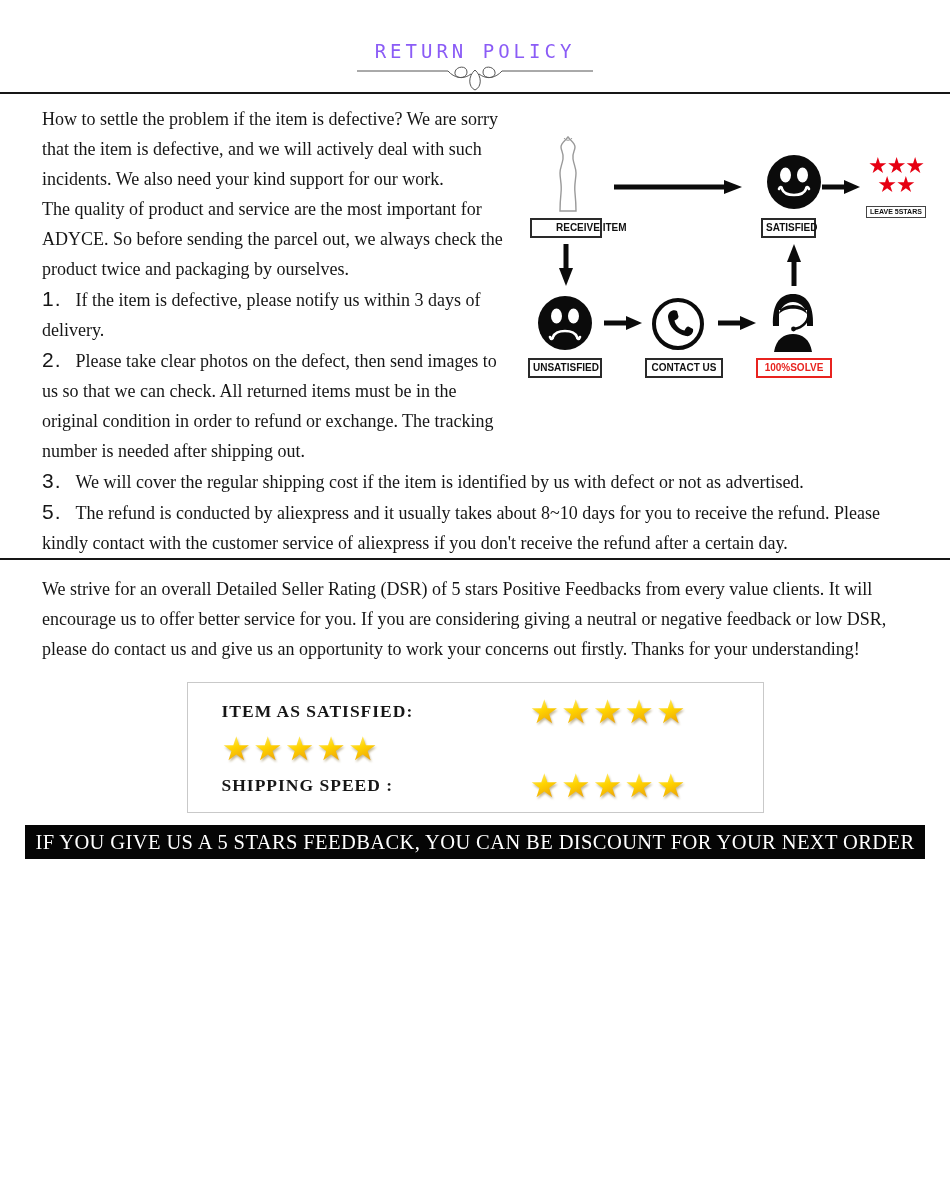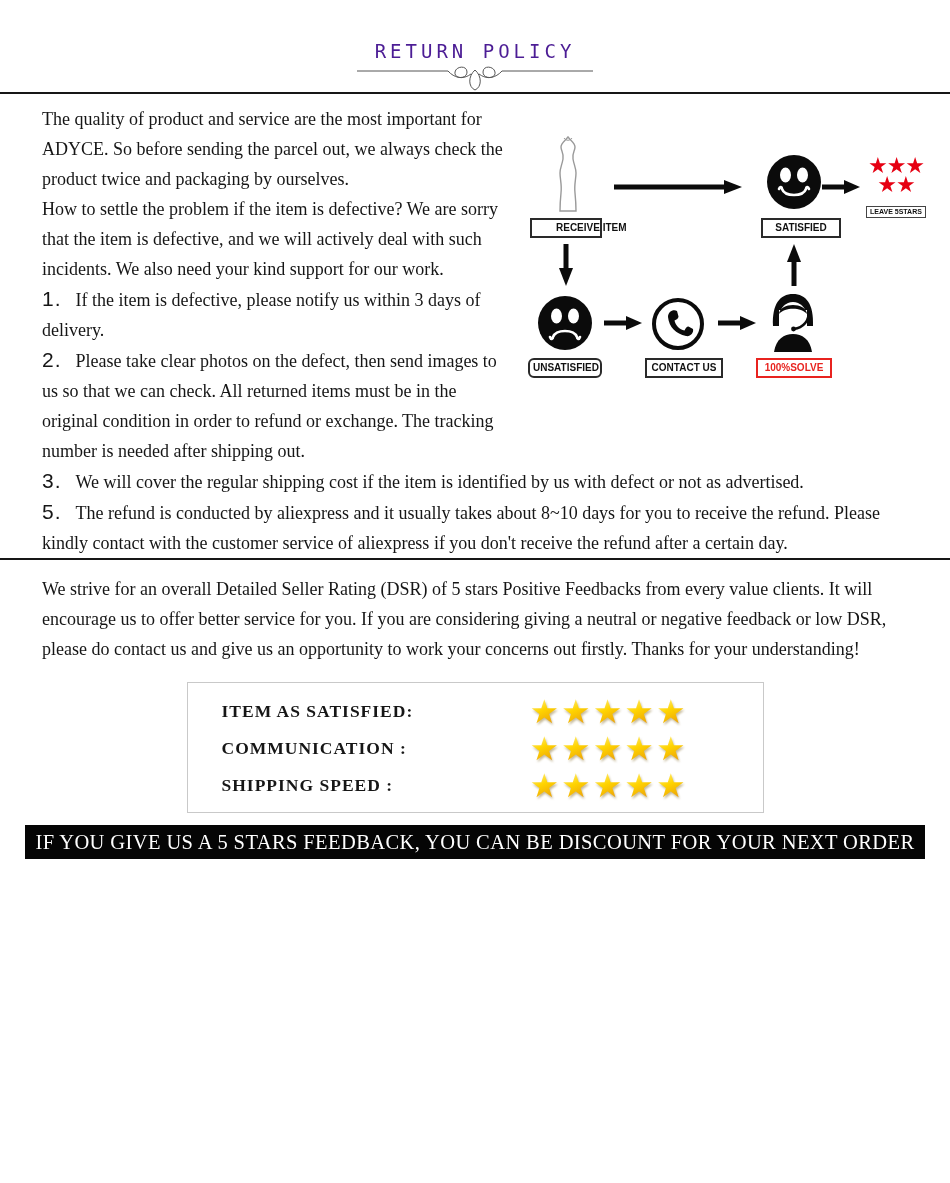--- a/index.html
+++ b/index.html
@@ -2,21 +2,21 @@
 <html><head>
 <meta charset="utf-8">
 <style>
   html,body{margin:0;padding:0;background:#fff;}
   .page{position:relative;width:950px;height:1183px;background:#fff;overflow:hidden;
         font-family:"Liberation Serif",serif;color:#161616;}
 
   
   .sec-header{text-align:center;}
   .sec-title{display:inline-block;font-family:"DejaVu Sans Mono",monospace;
-             font-size:19px;letter-spacing:4px;color:#4c1d95;}
+             font-size:19px;letter-spacing:4px;color:#8b5cf6;}
   .flourish{display:block;margin:0 auto;}
   .rule{height:2px;background:#161616;border:0;margin:0;}
 
   
   .content{padding:10px 42px 0 42px;font-size:18px;line-height:30px;}
   .content p{margin:0;}
   .flow-diagram{float:right;width:400px;height:358px;position:relative;}
   .policy-item{margin:0;}
   .num{font-family:"Liberation Sans",sans-serif;font-size:21px;color:#161616;
        margin-right:14px;letter-spacing:1px;}
@@ -86,21 +86,21 @@
         <line x1="0" y1="7" x2="112" y2="7" stroke="#0b0b0b" stroke-width="5"></line>
         <polygon points="110,0 128,7 110,14" fill="#0b0b0b"></polygon>
       </svg>
 
       <svg class="fd" style="left:258px;top:50px;" width="56" height="56" viewBox="0 0 56 56">
         <circle cx="28" cy="28" r="27" fill="#0b0b0b"></circle>
         <ellipse cx="19.5" cy="21" rx="5.5" ry="7.5" fill="#fff"></ellipse>
         <ellipse cx="36.5" cy="21" rx="5.5" ry="7.5" fill="#fff"></ellipse>
         <path d="M13,35 C14,32 16,33 16,35 C19,43 37,43 40,35 C40,33 42,32 43,35" fill="none" stroke="#fff" stroke-width="2.6" stroke-linecap="round"></path>
       </svg>
-      <div class="flow-label" style="left:253px;top:114px;width:80px;">SATISFIED</div>
+      <div class="flow-label" style="left:253px;top:114px;width:55px;">SATISFIED</div>
 
       <svg class="fd" style="left:314px;top:76px;" width="38" height="14" viewBox="0 0 38 14">
         <line x1="0" y1="7" x2="24" y2="7" stroke="#0b0b0b" stroke-width="5"></line>
         <polygon points="22,0 38,7 22,14" fill="#0b0b0b"></polygon>
       </svg>
 
       <div class="redstars" style="left:354px;top:52px;width:68px;">
         <div>★★★</div>
           <div>★★</div>
       </div>
@@ -114,21 +114,21 @@
         <line x1="7" y1="42" x2="7" y2="16" stroke="#0b0b0b" stroke-width="5"></line>
         <polygon points="0,18 7,0 14,18" fill="#0b0b0b"></polygon>
       </svg>
 
       <svg class="fd" style="left:29px;top:191px;" width="56" height="56" viewBox="0 0 56 56">
         <circle cx="28" cy="28" r="27" fill="#0b0b0b"></circle>
         <ellipse cx="19.5" cy="21" rx="5.5" ry="7.5" fill="#fff"></ellipse>
         <ellipse cx="36.5" cy="21" rx="5.5" ry="7.5" fill="#fff"></ellipse>
         <path d="M13,42 C14,45 16,44 16,42 C19,34 37,34 40,42 C40,44 42,45 43,42" fill="none" stroke="#fff" stroke-width="2.6" stroke-linecap="round"></path>
       </svg>
-      <div class="flow-label" style="left:20px;top:254px;width:74px;border-radius:6px;">UNSATISFIED</div>
+      <div class="flow-label" style="left:20px;top:254px;width:74px;">UNSATISFIED</div>
 
       <svg class="fd" style="left:96px;top:212px;" width="38" height="14" viewBox="0 0 38 14">
         <line x1="0" y1="7" x2="24" y2="7" stroke="#0b0b0b" stroke-width="5"></line>
         <polygon points="22,0 38,7 22,14" fill="#0b0b0b"></polygon>
       </svg>
 
       <svg class="fd" style="left:142px;top:192px;" width="56" height="56" viewBox="0 0 56 56">
         <circle cx="28" cy="28" r="24" fill="none" stroke="#0b0b0b" stroke-width="4"></circle>
         <path d="M18,21 C18,16 23,13 27,15 L28.5,20.5 C28.5,22.5 26.5,23.5 24.5,24.5 C25.5,29.5 29.5,33.5 34.5,34.5 C35.5,32.5 36.5,30.5 38.5,30.5 L43,33 C44,37 40,41 36,40 C26,38 19,31 18,21 Z" fill="#0b0b0b"></path>
       </svg>
@@ -143,22 +143,22 @@
         <path d="M28,4 C41,4 49,14 48,36 L42,36 L42,20 L14,20 L14,36 L8,36 C7,14 15,4 28,4 Z" fill="#0b0b0b"></path>
         <ellipse cx="28" cy="25" rx="13" ry="13" fill="#fff"></ellipse>
         <path d="M14,24 C15,12 41,12 42,24 C36,17 20,17 14,24 Z" fill="#0b0b0b"></path>
         <path d="M43,22 C45,30 38,38 29,39" fill="none" stroke="#0b0b0b" stroke-width="2.4"></path>
         <circle cx="28.5" cy="39" r="2.4" fill="#0b0b0b"></circle>
         <path d="M9,62 C11,49 19,44 28,44 C37,44 45,49 47,62 Z" fill="#0b0b0b"></path>
       </svg>
       <div class="flow-label red" style="left:248px;top:254px;width:76px;">100%SOLVE</div>
     </div>
 
+    <p>How to settle the problem if the item is defective? We are sorry that the item is defective, and we will actively deal with such incidents. We also need your kind support for our work.</p>
     <p>The quality of product and service are the most important for ADYCE. So before sending the parcel out, we always check the product twice and packaging by ourselves.</p>
-    <p>How to settle the problem if the item is defective? We are sorry that the item is defective, and we will actively deal with such incidents. We also need your kind support for our work.</p>
 
     <div class="policy-item">
       <span class="num">1.</span><span class="itext">If the item is defective, please notify us within 3 days of delivery.</span>
     </div>
     <div class="policy-item">
       <span class="num">2.</span><span class="itext">Please take clear photos on the defect, then send images to us so that we can check. All returned items must be in the original condition in order to refund or exchange. The tracking number is needed after shipping out.</span>
     </div>
     <div class="policy-item">
       <span class="num">3.</span><span class="itext">We will cover the regular shipping cost if the item is identified by us with defect or not as advertised.</span>
     </div>
@@ -176,21 +176,20 @@
       <span class="rating-label">ITEM AS SATISFIED:</span>
       <span class="stars-cell">
           <span class="gstar">★</span>
           <span class="gstar">★</span>
           <span class="gstar">★</span>
           <span class="gstar">★</span>
           <span class="gstar">★</span>
         </span>
     </div>
     <div class="rating-row">
-      <span class="rating-label">COMMUNICATION :</span>
       <span class="stars-cell">
           <span class="gstar">★</span>
           <span class="gstar">★</span>
           <span class="gstar">★</span>
           <span class="gstar">★</span>
           <span class="gstar">★</span>
         </span>
     </div>
     <div class="rating-row">
       <span class="rating-label">SHIPPING SPEED :</span>

